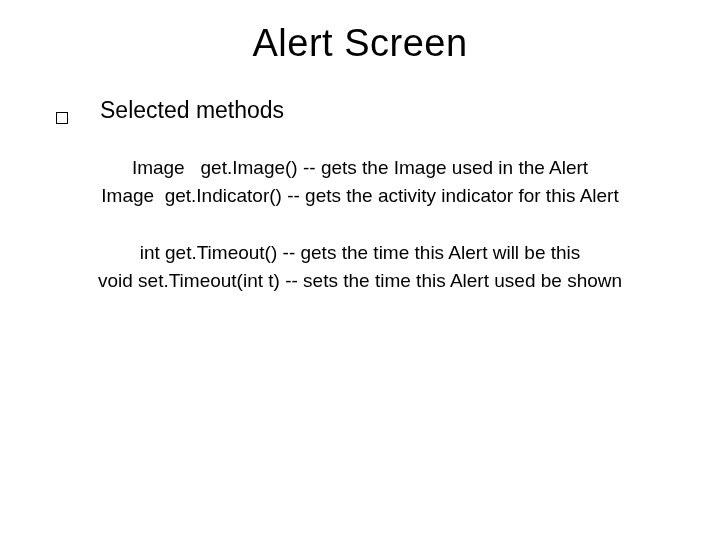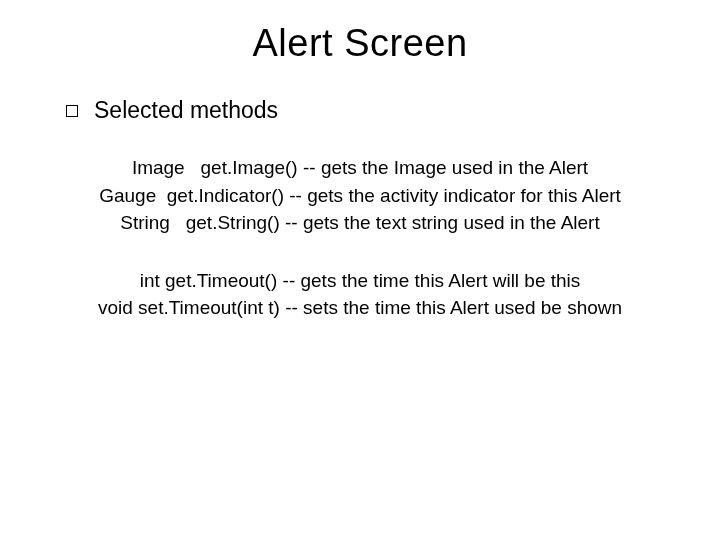--- a/index.html
+++ b/index.html
@@ -19,23 +19,24 @@
   }
   .title {
     text-align: center;
     font-size: 38px;
     font-weight: 400;
     margin: 0 0 32px 0;
     letter-spacing: 0.5px;
   }
   .bullet-row {
     display: flex;
-    align-items: center;
-    margin-left: 16px;
+    align-items: flex-end;
+    margin-left: 6px;
     margin-bottom: 30px;
+    gap: 16px;
   }
   .bullet-box {
     width: 12px;
     height: 12px;
     border: 1.5px solid #000;
     margin-right: 16px;
     flex-shrink: 0;
     box-sizing: border-box;
   }
   .bullet-text {
@@ -58,22 +59,21 @@
 
   <h1 class="title">Alert Screen</h1>
 
   <div class="bullet-row">
     <span class="bullet-box"></span>
     <span class="bullet-text">Selected methods</span>
   </div>
 
   <div class="method-block">
     <div class="method-line">Image   get.Image() -- gets the Image used in the Alert</div>
-    <div class="method-line">Gauge  get.Indicator() -- gets the activity indicator for this Alert</div>
-    <div class="method-line">String   get.String() -- gets the text string used in the Alert</div>
+    <div class="method-line">Image  get.Indicator() -- gets the activity indicator for this Alert</div>
   </div>
 
   <div class="method-block">
     <div class="method-line">int get.Timeout() -- gets the time this Alert will be this</div>
     <div class="method-line">void set.Timeout(int t) -- sets the time this Alert used be shown</div>
   </div>
 
 </div>
 
 </body></html>

